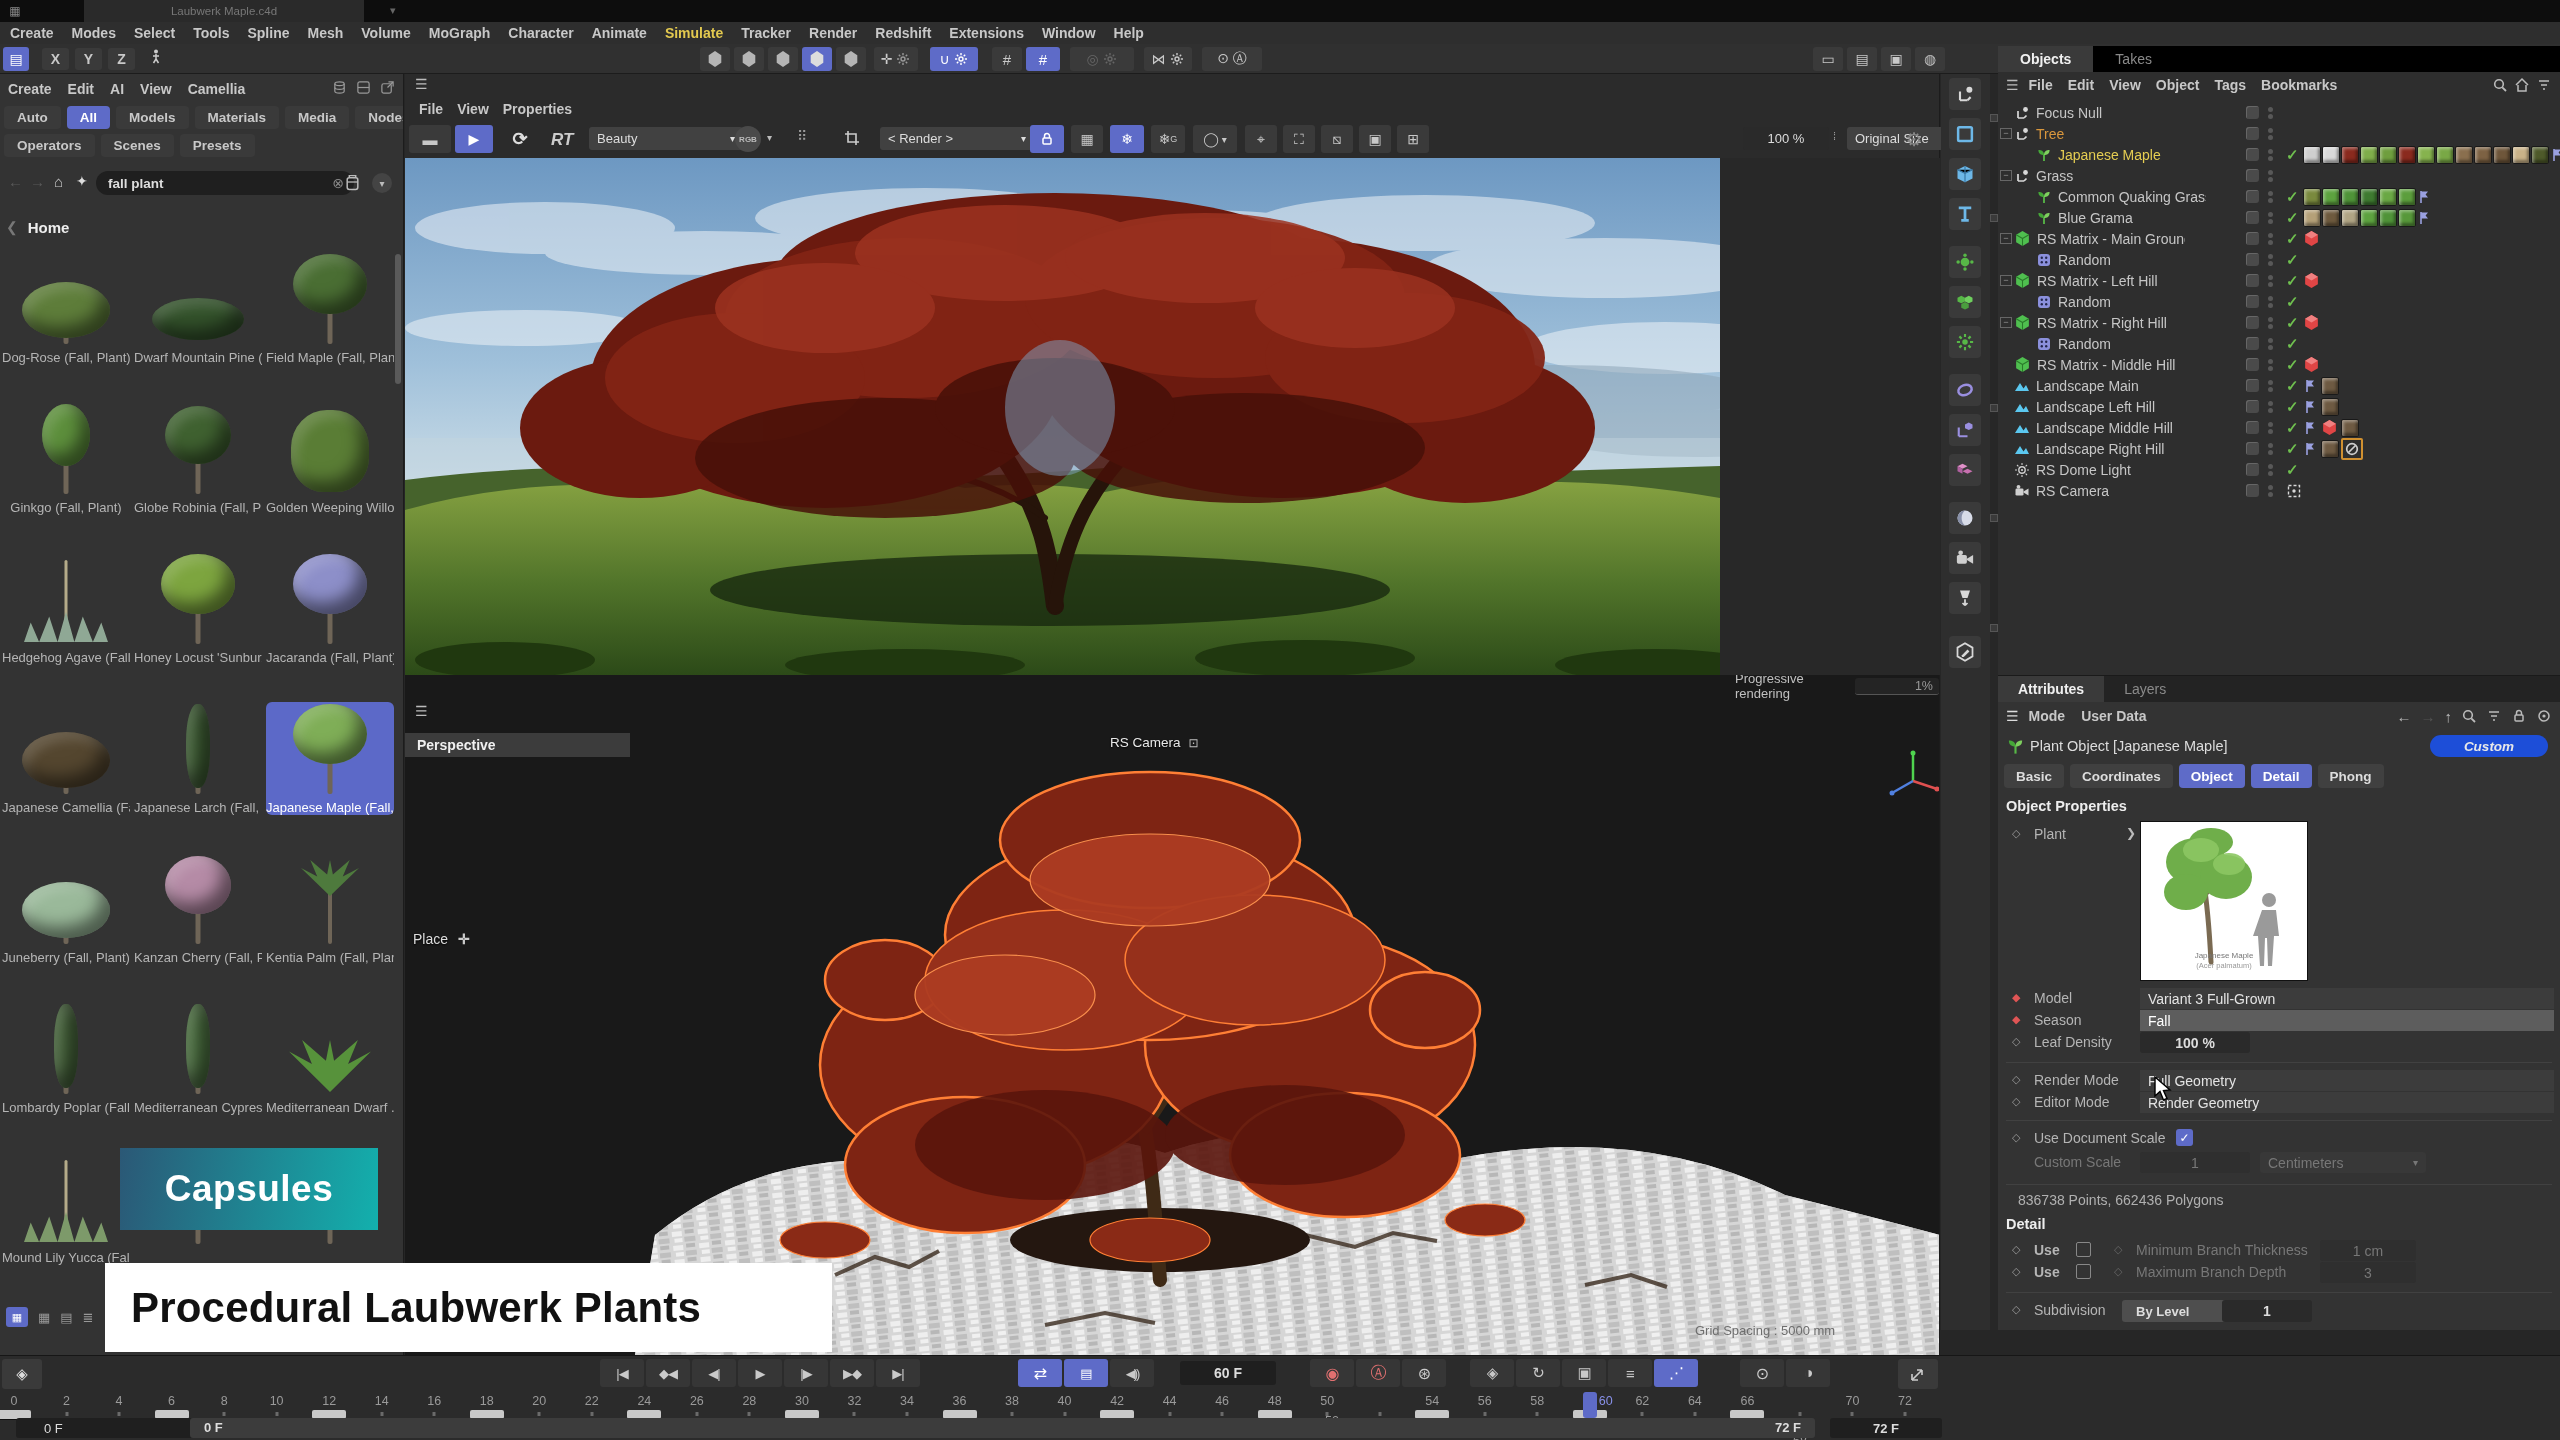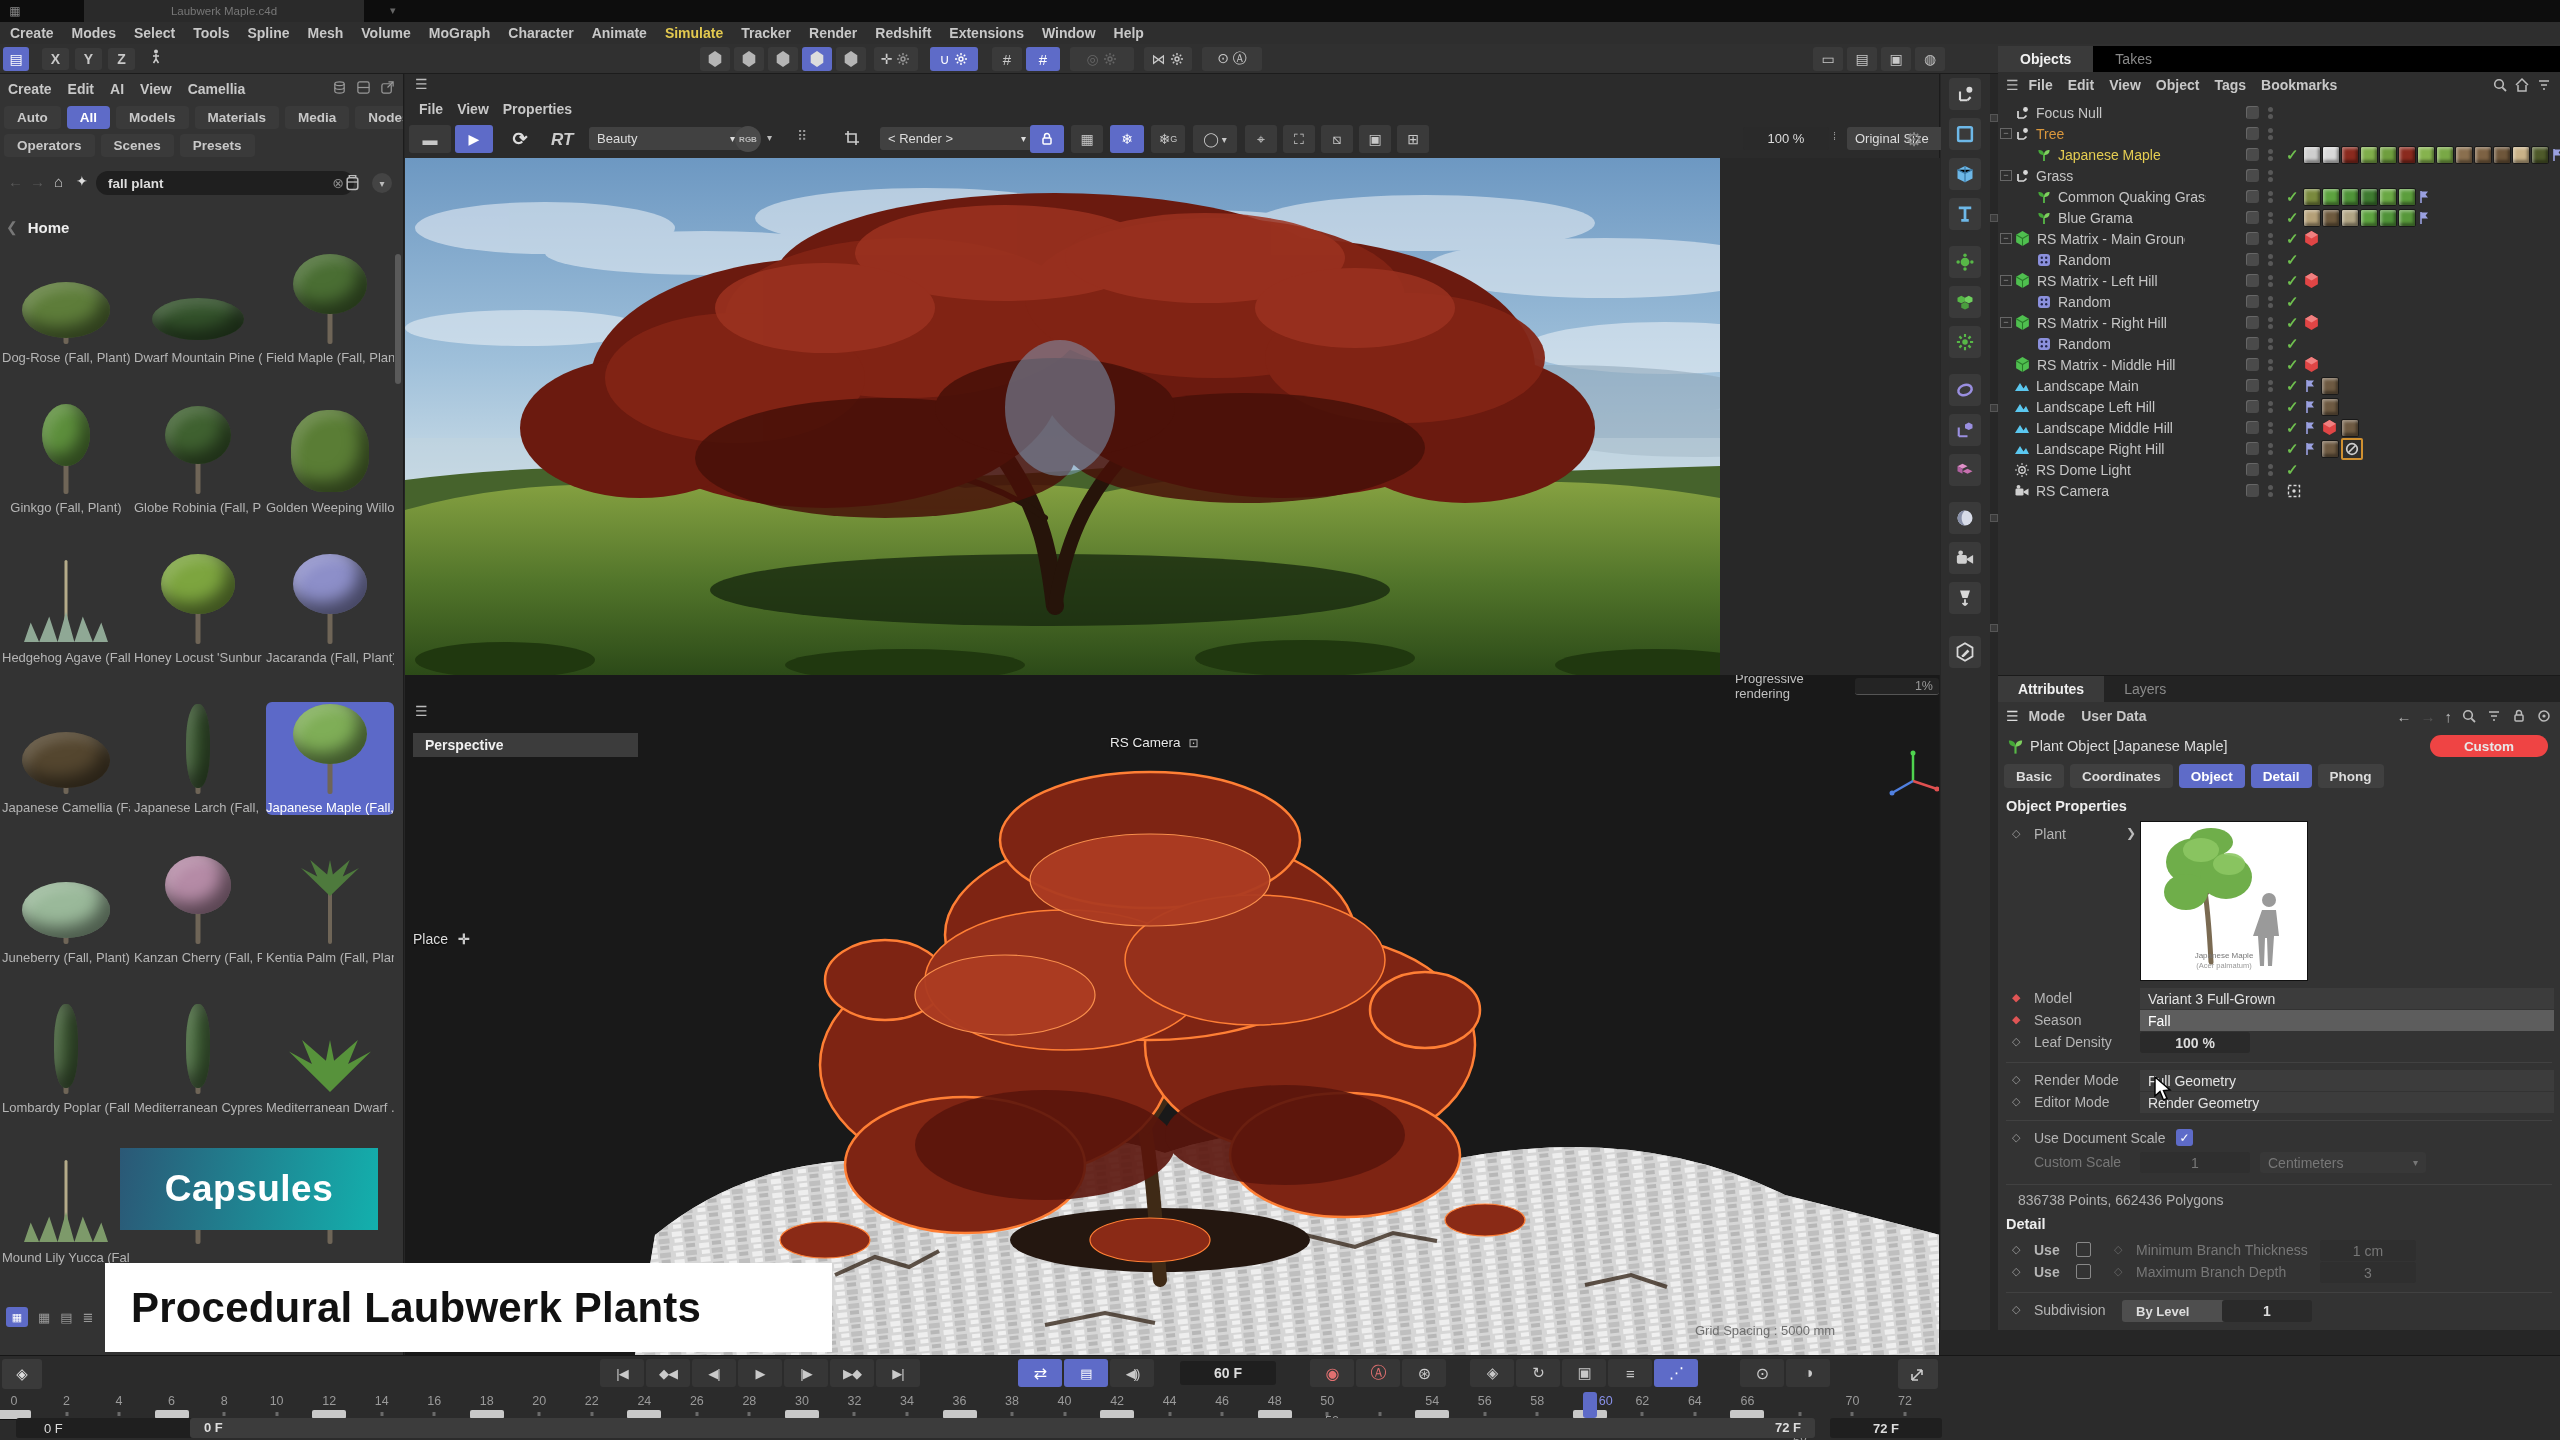--- a/index.html
+++ b/index.html
@@ -538,21 +538,21 @@
       </g>
     </svg>
 
     <div class="abs" style="left:1330px;top:2px;height:18px;display:flex;align-items:center;">
       <span style="color:#c0c0c0;font-size:13px;margin-right:10px;">Progressive rendering</span>
       <span class="field" style="width:90px;height:16px;justify-content:flex-end;padding-right:6px;background:#242424;border-bottom:1px solid #555;">
         <span style="color:#999;font-size:12.5px;">1%</span>
       </span>
     </div>
     <span class="abs" style="left:10px;top:28px;color:#bbb;font-size:14px;">☰</span>
-    <div class="abs" style="left:0;top:58px;width:225px;height:24px;background:#3c3c3c;display:flex;align-items:center;padding-left:12px;box-sizing:border-box;margin-left:8px;">
+    <div class="abs" style="left:0;top:58px;width:225px;height:24px;background:#3c3c3c;display:flex;align-items:center;padding-left:12px;box-sizing:border-box;">
       <span style="color:#f0f0f0;font-weight:bold;font-size:14px;">Perspective</span>
     </div>
     <div class="abs" style="left:705px;top:60px;display:flex;align-items:center;gap:8px;">
       <span style="color:#e8e8e8;font-size:13.5px;text-shadow:0 1px 2px #000;">RS Camera</span>
       <span style="color:#bbb;font-size:12px;">⊡</span>
     </div>
 
     <svg class="abs" style="left:1480px;top:70px;" width="56" height="56" viewBox="0 0 56 56">
       <line x1="28" y1="36" x2="28" y2="8" stroke="#4fd44f" stroke-width="2.5"></line>
       <line x1="28" y1="36" x2="52" y2="44" stroke="#e05050" stroke-width="2.5"></line>
@@ -1196,21 +1196,21 @@
       </div>
     <div class="abs" style="left:0;top:58px;width:562px;height:26px;">
       <span class="abs ic" style="left:8px;top:3px;" id="at-planticon">
           <svg width="19" height="19" viewBox="0 0 16 16">
             <path d="M8 14V7" stroke="#57b847" stroke-width="1.8"></path>
             <path d="M8 8C8 4 5.4 3 2.4 3c0 4 2.6 5 5.6 5z" fill="#45a838"></path>
             <path d="M8 8c0-4 2.6-5 5.6-5 0 4-2.6 5-5.6 5z" fill="#7ed05e"></path>
           </svg>
         </span>
       <span class="abs" style="left:32px;top:4px;color:#ddd;font-size:14.5px;">Plant Object [Japanese Maple]</span>
-      <span class="abs" style="left:432px;top:1px;width:118px;height:22px;background:#ef4444;border-radius:11px;display:flex;align-items:center;justify-content:center;color:#e8e8e8;font-weight:bold;font-size:13.5px;">Custom</span>
+      <span class="abs" style="left:432px;top:1px;width:118px;height:22px;background:#1d4ed8;border-radius:11px;display:flex;align-items:center;justify-content:center;color:#e8e8e8;font-weight:bold;font-size:13.5px;font-style:italic;">Custom</span>
     </div>
     <div class="abs" style="left:6px;top:88px;display:flex;" id="at-tabbtns">
         <span class="tabbtn " style="font-weight:bold;">Basic</span>
         <span class="tabbtn " style="font-weight:bold;">Coordinates</span>
         <span class="tabbtn on" style="font-weight:bold;">Object</span>
         <span class="tabbtn on" style="font-weight:bold;">Detail</span>
         <span class="tabbtn " style="font-weight:bold;">Phong</span>
       </div>
     <div class="abs" style="left:8px;top:122px;color:#ededed;font-weight:bold;font-size:14.5px;">Object Properties</div>
 

